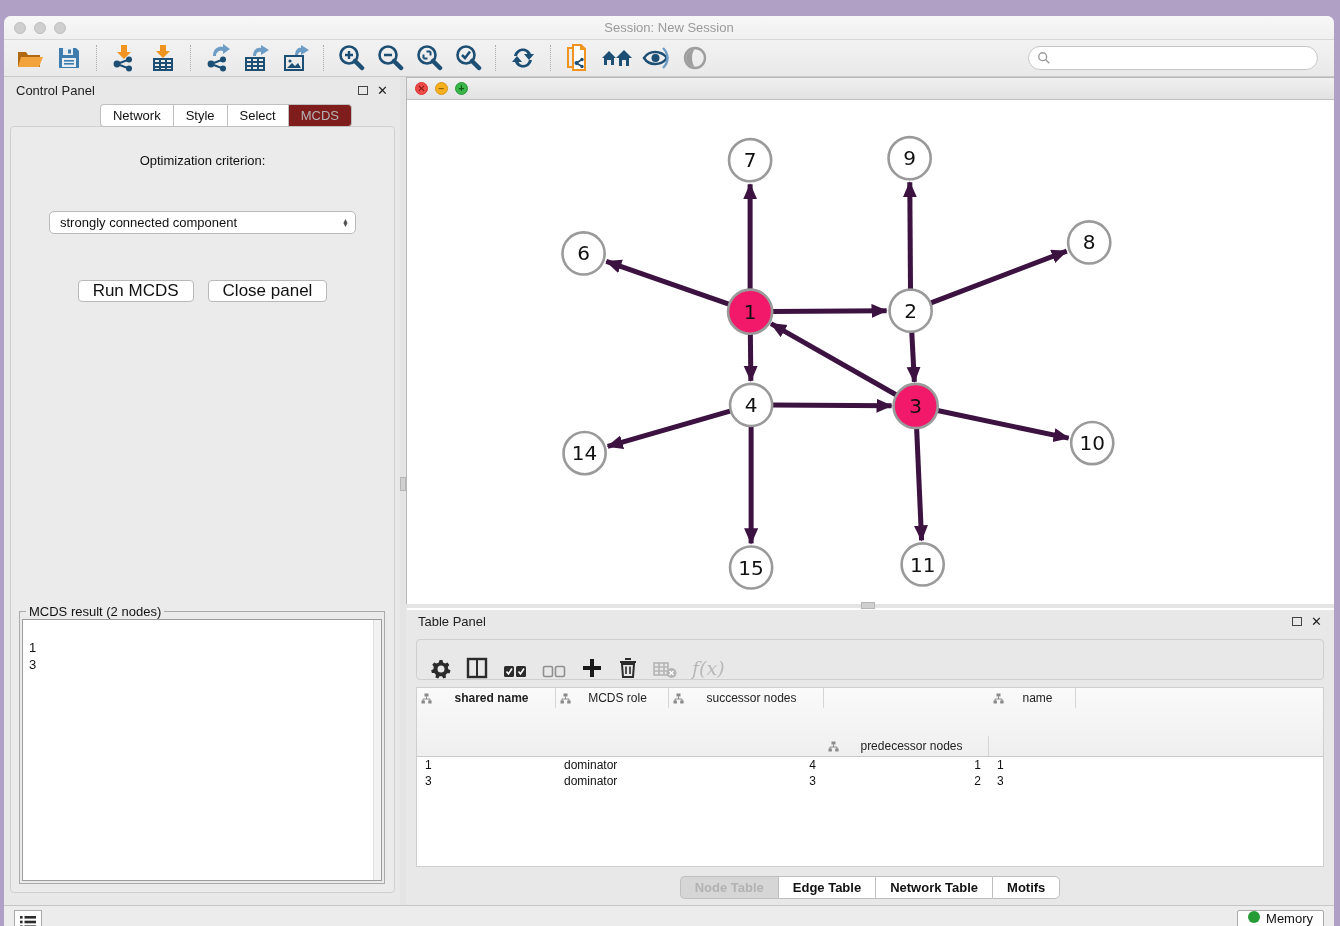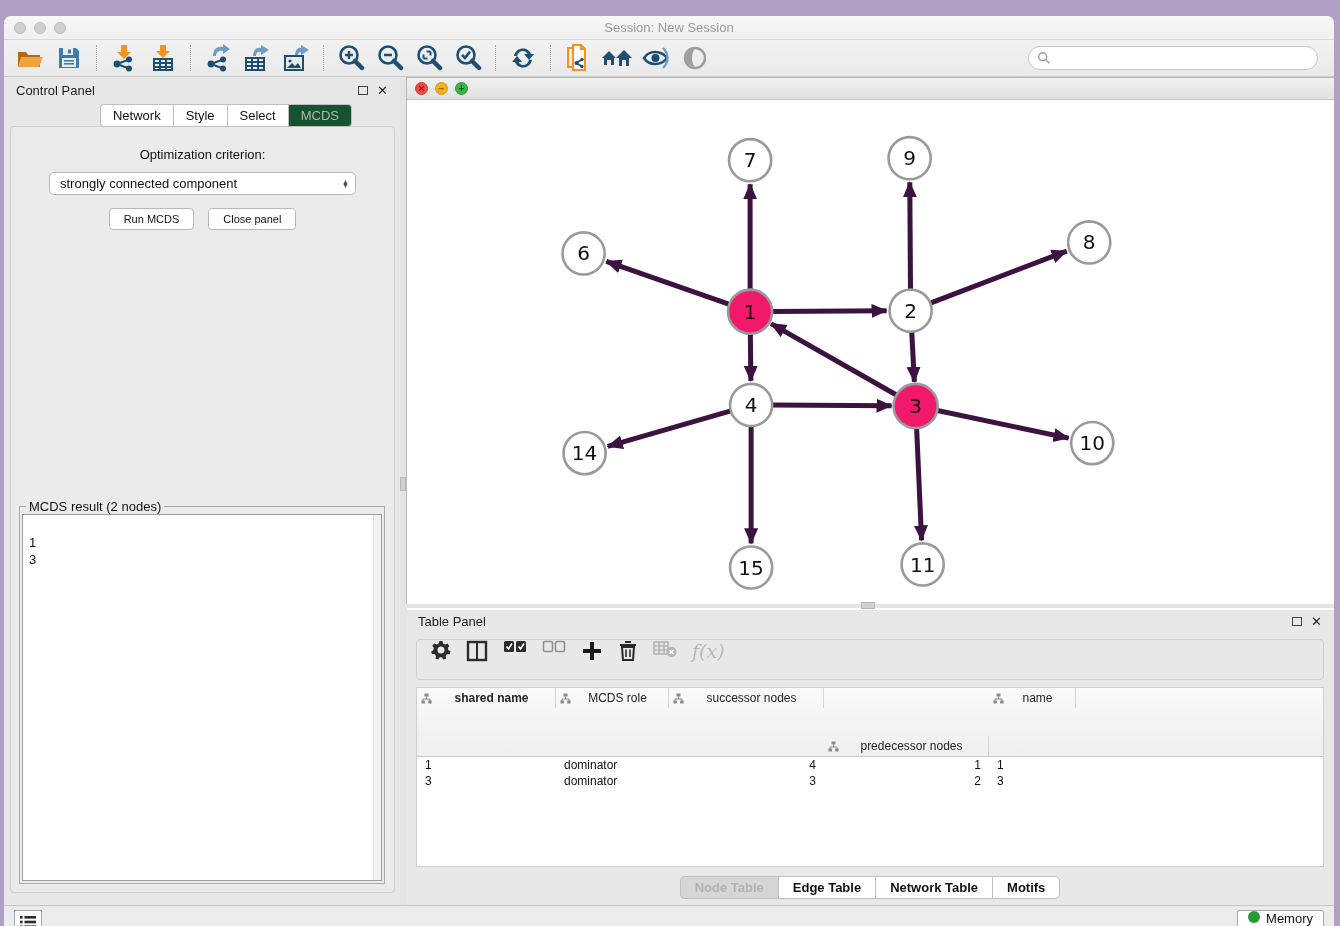--- a/index.html
+++ b/index.html
@@ -32,30 +32,30 @@
   .control-panel { width:396px; flex:0 0 auto; display:flex; flex-direction:column; background:#e8e8e8; }
   .panel-titlebar { height:27px; display:flex; align-items:center; padding:0 12px; flex:0 0 auto; }
   .panel-titlebar .pt-label { font-size:13px; color:#222; flex:1; }
   .pt-icons { display:flex; gap:9px; align-items:center; }
   .float-icon { width:10px; height:9px; border:1.5px solid #444; }
   .close-icon { font-size:13px; font-weight:bold; color:#222; line-height:1; }
   .cp-tabs { display:flex; justify-content:center; flex:0 0 auto; position:relative; z-index:2;margin-left:48px; }
   .cp-tab { font-size:13px; padding:3px 12px; background:#fff; border:1px solid #bfbfbf; border-right:none; color:#111; }
   .cp-tab:first-child { border-radius:4px 0 0 4px; }
   .cp-tab:last-child { border-radius:0 4px 4px 0; border-right:1px solid #bfbfbf; }
-  .cp-tab.active { background:#14532d; color:#b4b4b4; }
+  .cp-tab.active { background:#7f1d1d; color:#b4b4b4; }
   .cp-body { flex:1; margin:-1px 5px 12px 6px; background:#ebebeb; border:1px solid #cfcfcf; border-radius:4px;
-    padding-top:20px; display:flex; flex-direction:column; min-height:0; }
+    padding-top:26px; display:flex; flex-direction:column; min-height:0;gap:33px; }
   .opt-label { text-align:center; font-size:13px; color:#111; margin-bottom:10px; }
   .dropdown { margin:0 38px; height:23px; background:#fff; border:1px solid #b9b9b9; border-radius:5px;
     display:flex; align-items:center; padding:0 6px 0 10px; font-size:13px; color:#111; }
   .dropdown .dd-text { flex:1; }
   .dd-arrows { display:flex; flex-direction:column; align-items:center; line-height:4px; font-size:7px; color:#555; }
   .btn-row { display:flex; justify-content:center; gap:14px; margin-top:13px; }
-  .push-btn { background:#fff; border:1px solid #b9b9b9; border-radius:4px; font-size:11px; color:#111;
+  .push-btn { background:#fff; border:1px solid #b9b9b9; border-radius:4px; font-size:17px; color:#111;
     padding:3px 14px; height:22px; line-height:14px; }
   .result-group { margin:276px 9px 8px 8px; position:relative; border:1px solid #aaa; flex:1; min-height:0;
     display:flex; flex-direction:column; }
   .result-title { position:absolute; top:-8px; left:6px; background:#ebebeb; font-size:13px; color:#111; padding:0 3px; }
   .result-area { flex:1; background:#fff; border:1px solid #9c9c9c; margin:7px 2px 2px 2px; position:relative;
     font-size:13px; color:#111; padding:2px 6px; line-height:17px; white-space:pre-line; }
   .result-scroll { position:absolute; top:0; right:0; width:8px; bottom:0; background:#f2f2f2; border-left:1px solid #e0e0e0; }
 
   .v-splitter { width:6px; flex:0 0 auto; background:#e4e4e4; position:relative; }
   .v-handle { position:absolute; top:400px; left:0; width:6px; height:14px; background:#d0d0d0; border:1px solid #b5b5b5; }
@@ -72,21 +72,21 @@
   .nt-yellow { background:#f6b01e; border:1px solid #d9941a; color:#8a5c00; }
   .nt-green { background:#39b54a; border:1px solid #2a9638; color:#0c5c18; }
   .net-title { position:absolute; left:0; right:0; text-align:center; font-size:13px; color:#333;margin-top:40px; }
   .net-canvas-wrap { flex:1; background:#fff; position:relative; }
   .h-splitter { height:4px; background:#e4e4e4; position:relative; flex:0 0 auto; }
   .h-handle { position:absolute; left:455px; top:-2px; width:14px; height:7px; background:#d0d0d0; border:1px solid #b5b5b5; }
 
   
   .table-panel { flex:1; display:flex; flex-direction:column; background:#e8e8e8; min-height:0; }
   .tp-toolbar { margin:4px 10px 0 10px; height:41px; border:1px solid #cfcfcf; border-radius:4px;
-    display:flex; align-items:flex-start; padding:0 14px; gap:15px; flex:0 0 auto; }
+    display:flex; align-items:flex-end; padding:0 14px; gap:15px; flex:0 0 auto; }
   .tp-icon { display:flex; align-items:center; justify-content:center; }
   .fx-label { font-family:"DejaVu Serif","Liberation Serif",serif; font-style:italic; font-size:19px; color:#b8b8b8; }
   .table-wrap { margin:7px 10px 0 10px; flex:1; background:#fff; border:1px solid #cfcfcf; min-height:0;
     display:flex; flex-direction:column; overflow:hidden; }
   .thead { display:flex; background:linear-gradient(#fafafa,#efefef); border-bottom:1px solid #c9c9c9; flex:0 0 auto; }
   .th { display:flex; align-items:center; font-size:12px; color:#222; border-right:1px solid #d5d5d5;
     padding:2px 4px; height:20px; }
   .th .th-label { flex:1; text-align:center; }
   .tbody { flex:1; background:#fff; font-size:12px; color:#111; }
   .tr { display:flex; height:16px; align-items:center; }

